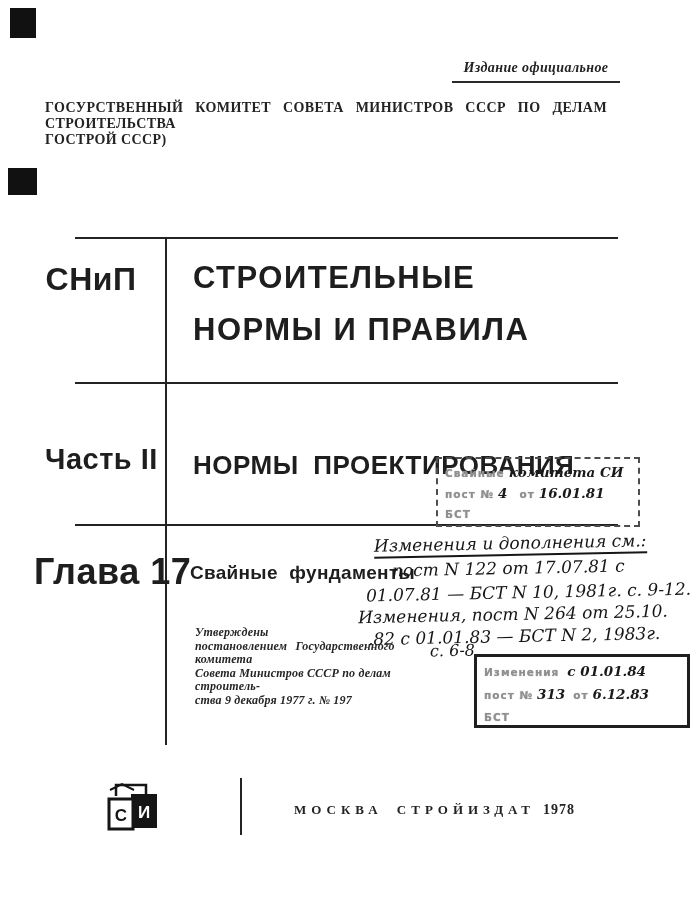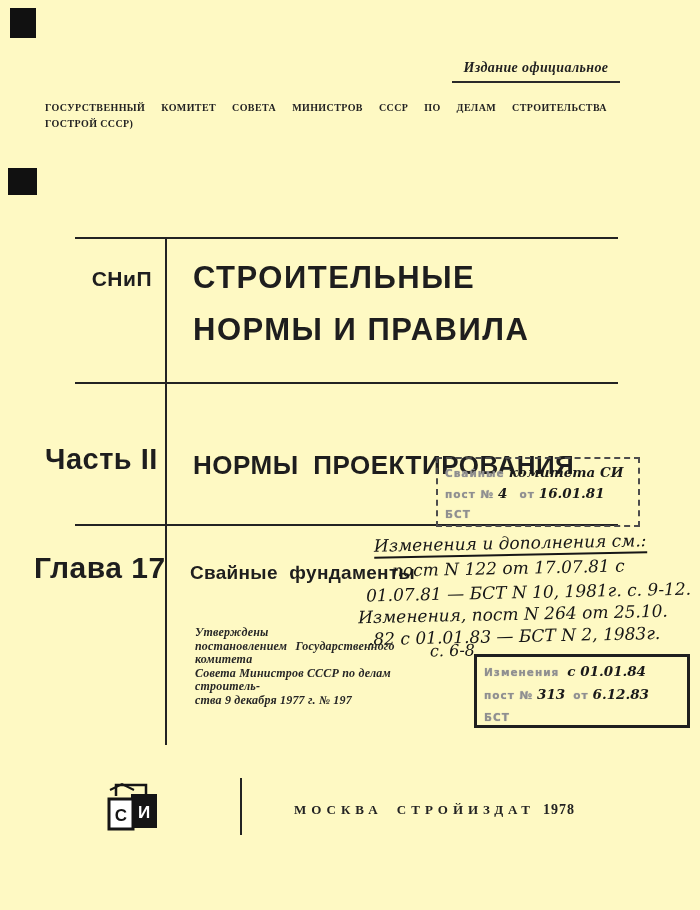--- a/index.html
+++ b/index.html
@@ -1,46 +1,46 @@
 <!DOCTYPE html>
 <html><head>
 <meta charset="utf-8">
 <style>
   html,body{margin:0;padding:0;background:#e8e8e8;}
   #page{
-    position:relative;width:700px;height:910px;background:#fef9c3;
+    position:relative;width:700px;height:910px;background:#ffffff;
     font-family:"Liberation Serif",serif;color:#1c1c1c;overflow:hidden;
     box-shadow:0 0 6px rgba(0,0,0,.25);
   }
   .abs{position:absolute;}
   
   .mark{background:#111;}
   
   #edition{
     top:60px;left:452px;width:168px;text-align:center;
     font-style:italic;font-weight:bold;font-size:14px;letter-spacing:.4px;
     border-bottom:2px solid #2a2a2a;padding-bottom:5px;color:#222;
   }
   
-  #hdr{top:100px;left:45px;width:562px;font-weight:bold;font-size:10px;
+  #hdr{top:100px;left:45px;width:562px;font-weight:bold;font-size:14px;
        letter-spacing:.4px;color:#232323;line-height:16px;}
   #hdr .l1{text-align:justify;text-align-last:justify;}
   
   .hrule{height:2px;background:#232323;}
   .vrule{width:2px;background:#232323;}
   
   .sans{font-family:"Liberation Sans",sans-serif;color:#1e1e1e;}
-  #code{top:254px;left:30px;width:122px;text-align:right;
-        font-size:21px;font-weight:bold;line-height:50px;letter-spacing:.5px;}
+  #code{top:254px;left:30px;width:122px;text-align:center;
+        font-size:32px;font-weight:bold;line-height:50px;letter-spacing:.5px;}
   #title{top:252px;left:193px;width:420px;font-size:31px;font-weight:bold;
          line-height:52px;letter-spacing:1.5px;}
   #part-label{top:443px;left:45px;font-size:29px;font-weight:bold;letter-spacing:.5px;}
   #part-value{top:450px;left:193px;font-size:26px;font-weight:bold;
               letter-spacing:.5px;word-spacing:7px;}
-  #chapter-label{top:551px;left:34px;font-size:30px;font-weight:bold;letter-spacing:.5px;}
+  #chapter-label{top:551px;left:34px;font-size:36px;font-weight:bold;letter-spacing:.5px;}
   #chapter-value{top:562px;left:190px;font-size:19px;font-weight:bold;
                  letter-spacing:.3px;word-spacing:6px;}
   
   #approval{top:626px;left:195px;width:242px;font-style:italic;font-weight:bold;
             font-size:12px;line-height:13.5px;color:#262626;letter-spacing:.2px;}
   #approval .j{word-spacing:5px;}
   
   .hand{font-family:"DejaVu Serif",serif;font-style:italic;color:#161616;
         font-size:17px;white-space:nowrap;transform:rotate(-1.2deg);}
   .hand.u{border-bottom:2px solid #161616;padding-bottom:1px;}

